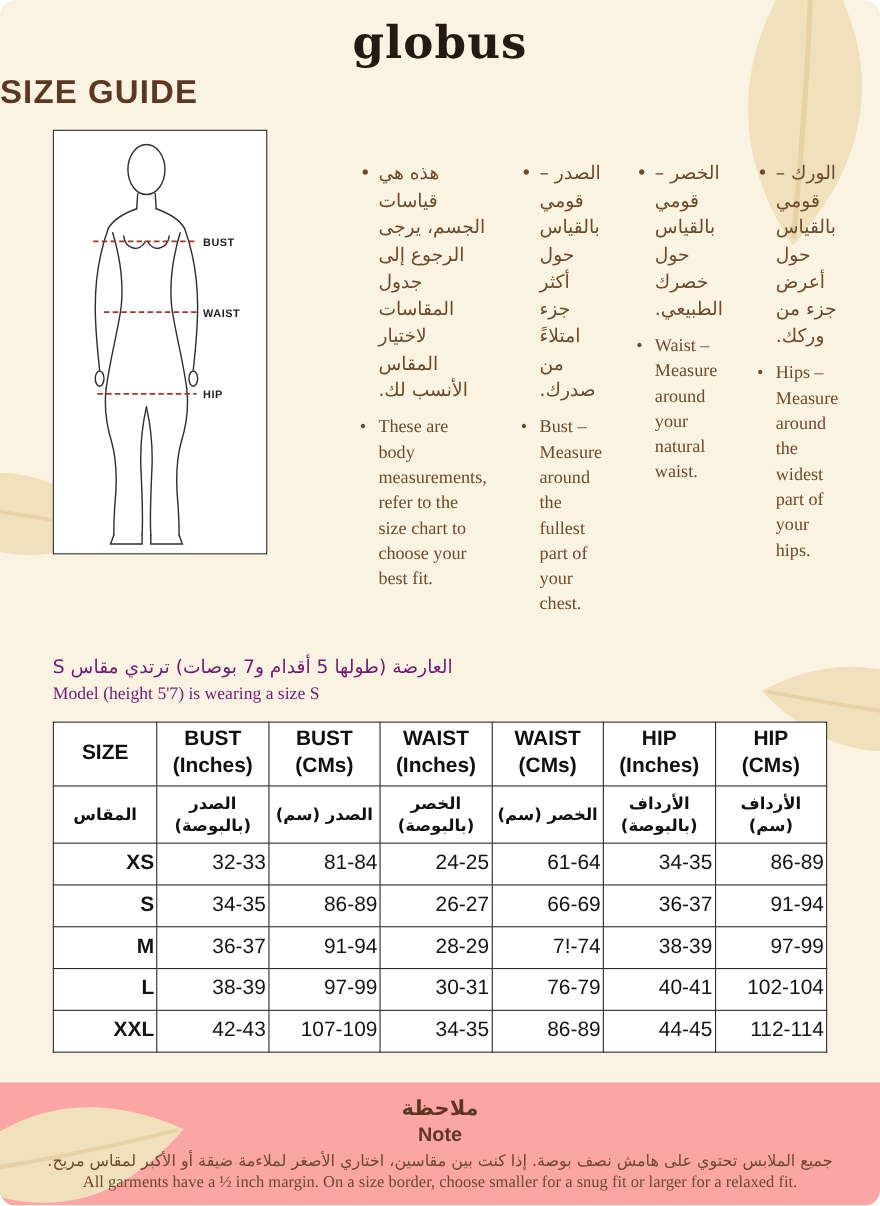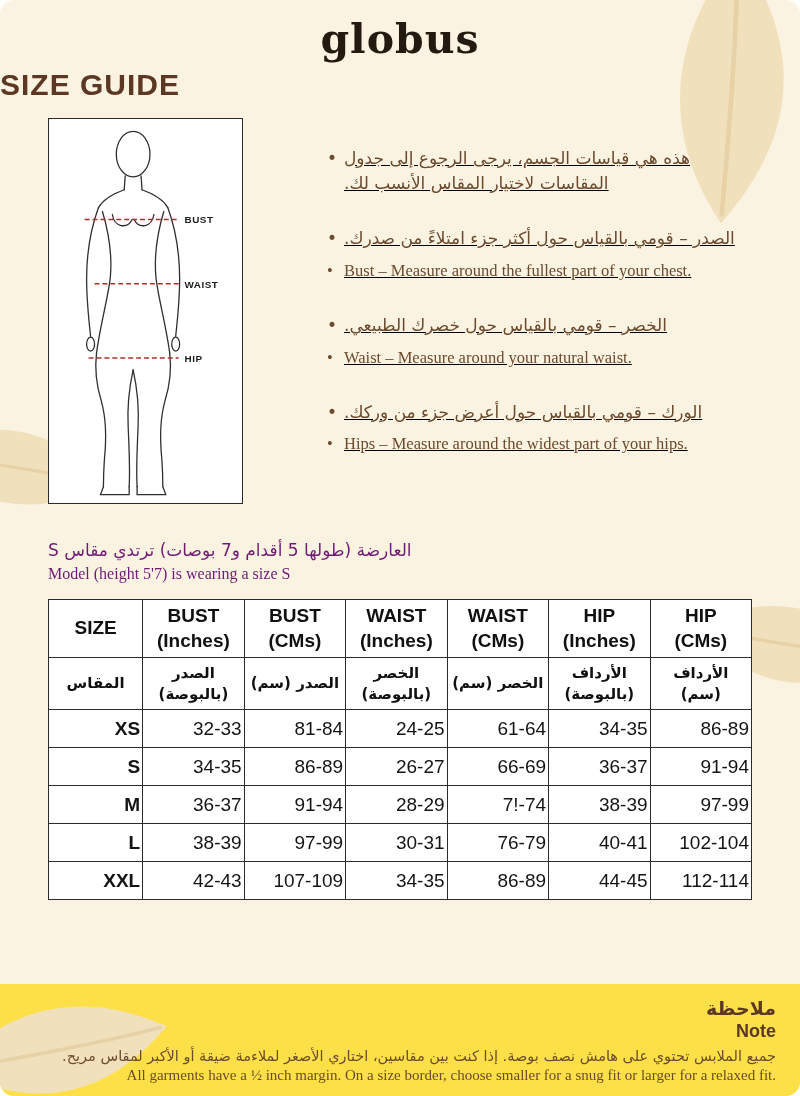--- a/index.html
+++ b/index.html
@@ -31,21 +31,21 @@
   }
 
   
   .top-section { display:flex; margin:16px 48px 0; position:relative; z-index:1; }
   .figure-box { width:195px; height:386px; background:#ffffff; border:1.5px solid #2B2B2B; flex:none; }
   .figure-box svg { width:100%; height:100%; display:block; }
   .body-line { fill:none; stroke:#2E2E2E; stroke-width:1.3; stroke-linecap:round; }
   .measure-line { stroke:#A93226; stroke-width:1.6; stroke-dasharray:5 3; }
   .fig-label { font-family:"Liberation Sans",sans-serif; font-size:10px; font-weight:bold; fill:#1C1C1C; letter-spacing:0.5px; }
 
-  .bullets { margin-left:84px; padding-top:28px; display:flex; flex-direction:column; gap:31px; width:432px;text-decoration:underline; }
+  .bullets { margin-left:84px; padding-top:28px; display:flex; flex-direction:row; gap:31px; width:432px; }
   .bullet-group { display:flex; flex-direction:column; gap:8px; }
   .bullet { position:relative; padding-left:17px; color:#6B4A2E; }
   .bullet::before { content:"\2022"; position:absolute; left:0; top:0; color:#6B4A2E; }
   .bullet.ar { direction:rtl; text-align:left; font-size:17px; line-height:1.45; font-family:"DejaVu Sans", sans-serif; }
   .bullet.en { font-size:16.5px; line-height:1.4; font-family:"Liberation Serif", serif; }
 
   
   .model-note { margin:36px 48px 0; position:relative; z-index:1; color:#701a75; }
   .model-note .ar { direction:rtl; text-align:left; font-size:17px; font-family:"DejaVu Sans", sans-serif; }
   .model-note .en { font-size:16px; font-family:"Liberation Serif", serif; margin-top:5px; }
@@ -60,21 +60,21 @@
   }
   col.c-size { width:13.4%; }
   .hrow-en th { font-size:19px; font-weight:700; color:#101010; height:58px; line-height:1.3; font-family:"Liberation Sans",sans-serif; }
   .hrow-ar th { font-size:15px; font-weight:700; color:#101010; height:52px; line-height:1.35; font-family:"DejaVu Sans",sans-serif; }
   .size-table tbody td { font-size:19px; color:#141414; height:38px;text-align:right; }
   .size-table tbody td.size-cell { font-weight:700; }
 
   
   .note-band {
     margin-top:auto; position:relative; z-index:1; overflow:hidden;
-    background:#fde047; text-align:right; padding:13px 24px 0; height:112px;
+    background:#fca5a5; text-align:center; padding:13px 24px 0; height:112px;
   }
   .note-band .inner { position:relative; z-index:2; }
   .note-title-ar { font-size:19px; font-weight:700; color:#5C3824; font-family:"DejaVu Sans",sans-serif; }
   .note-title-en { font-size:18px; font-weight:700; color:#5C3824; margin-top:2px; }
   .note-body-ar { direction:rtl; font-size:14.5px; color:#6B4A2E; margin-top:6px; font-family:"DejaVu Sans",sans-serif; }
   .note-body-en { font-size:15px; color:#6B4A2E; margin-top:3px; font-family:"Liberation Serif",serif; }
 </style>
 </head>
 <body>
 
@@ -122,20 +122,21 @@
 
         <text class="fig-label" x="137" y="104">BUST</text>
         <text class="fig-label" x="137" y="169">WAIST</text>
         <text class="fig-label" x="137" y="244">HIP</text>
       </svg>
     </div>
 
     <div class="bullets">
       <div class="bullet-group">
         <div class="bullet ar">هذه هي قياسات الجسم، يرجى الرجوع إلى جدول المقاسات لاختيار المقاس الأنسب لك.</div>
+        <div class="bullet en">These are body measurements, refer to the size chart to choose your best fit.</div>
       </div>
       <div class="bullet-group">
         <div class="bullet ar">الصدر – قومي بالقياس حول أكثر جزء امتلاءً من صدرك.</div>
         <div class="bullet en">Bust – Measure around the fullest part of your chest.</div>
       </div>
       <div class="bullet-group">
         <div class="bullet ar">الخصر – قومي بالقياس حول خصرك الطبيعي.</div>
         <div class="bullet en">Waist – Measure around your natural waist.</div>
       </div>
       <div class="bullet-group">

